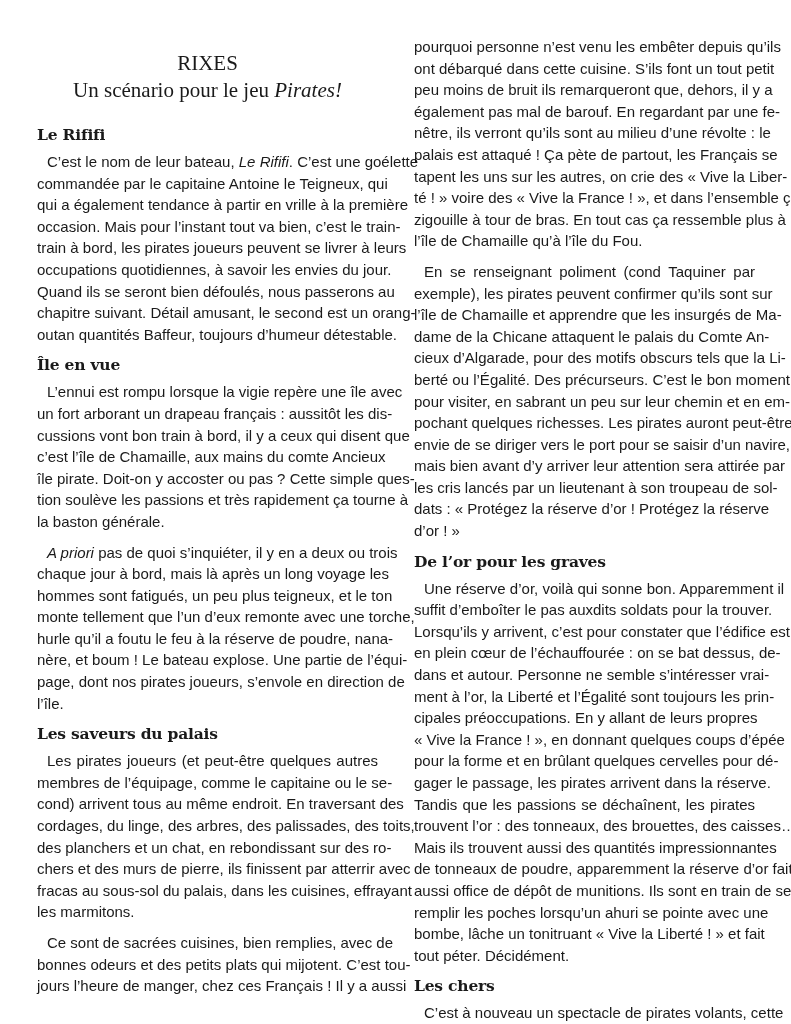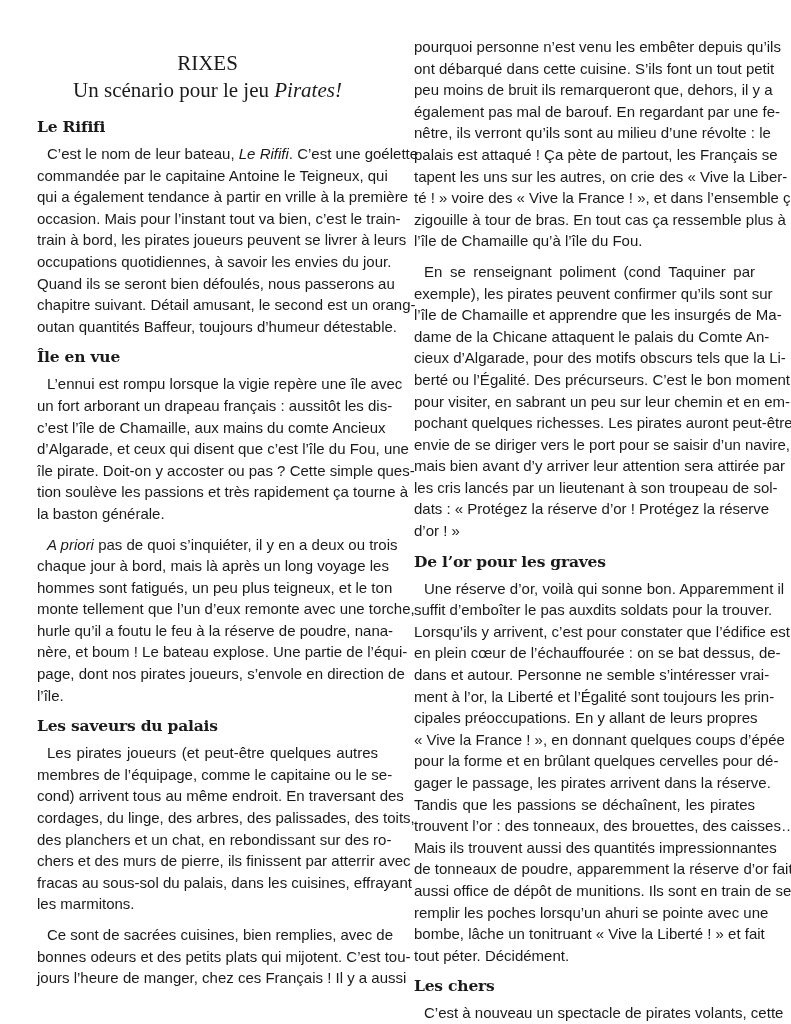--- a/index.html
+++ b/index.html
@@ -7,21 +7,21 @@
     width: 791px; height: 1024px; overflow: hidden; position: relative;
     font-family: "DejaVu Serif", "Liberation Serif", serif;
     color: #1a1a1a;
   }
   .col {
     position: absolute; top: 0;
     width: 341px;
   }
   .col-left { left: 37px; top: 50px; }
   .col-right { left: 414px; top: 36px; }
-  .title-block { text-align: center; margin: 0 0 12px 0; }
+  .title-block { text-align: center; margin: 0 0 20px 0; }
   .title-main {
     font-family: "Liberation Serif", "DejaVu Serif", serif;
     font-size: 21px; line-height: 26px; font-weight: normal; margin: 0;
   }
   .title-sub {
     font-family: "Liberation Serif", "DejaVu Serif", serif;
     font-size: 21px; line-height: 28px; font-weight: normal; margin: 0;
   }
   .title-sub em { font-style: italic; }
   h2 {
@@ -60,22 +60,22 @@
       <span class="line">occupations quotidiennes, à savoir les envies du jour.</span>
       <span class="line">Quand ils se seront bien défoulés, nous passerons au</span>
       <span class="line">chapitre suivant. Détail amusant, le second est un orang-</span>
       <span class="line last">outan quantités Baffeur, toujours d’humeur détestable.</span>
     </p>
 
   <h2>Île en vue</h2>
   <p class="para">
       <span class="line indent">L’ennui est rompu lorsque la vigie repère une île avec</span>
       <span class="line">un fort arborant un drapeau français : aussitôt les dis-</span>
+      <span class="line">cussions vont bon train à bord, il y a ceux qui disent que</span>
       <span class="line">c’est l’île de Chamaille, aux mains du comte Ancieux</span>
-      <span class="line">d’Algarade, et ceux qui disent que c’est l’île du Fou, une</span>
       <span class="line">île pirate. Doit-on y accoster ou pas ? Cette simple ques-</span>
       <span class="line">tion soulève les passions et très rapidement ça tourne à</span>
       <span class="line last">la baston générale.</span>
     </p>
   <p class="para">
       <span class="line indent"><em>A priori</em> pas de quoi s’inquiéter, il y en a deux ou trois</span>
       <span class="line">chaque jour à bord, mais là après un long voyage les</span>
       <span class="line">hommes sont fatigués, un peu plus teigneux, et le ton</span>
       <span class="line">monte tellement que l’un d’eux remonte avec une torche,</span>
       <span class="line">hurle qu’il a foutu le feu à la réserve de poudre, nana-</span>

